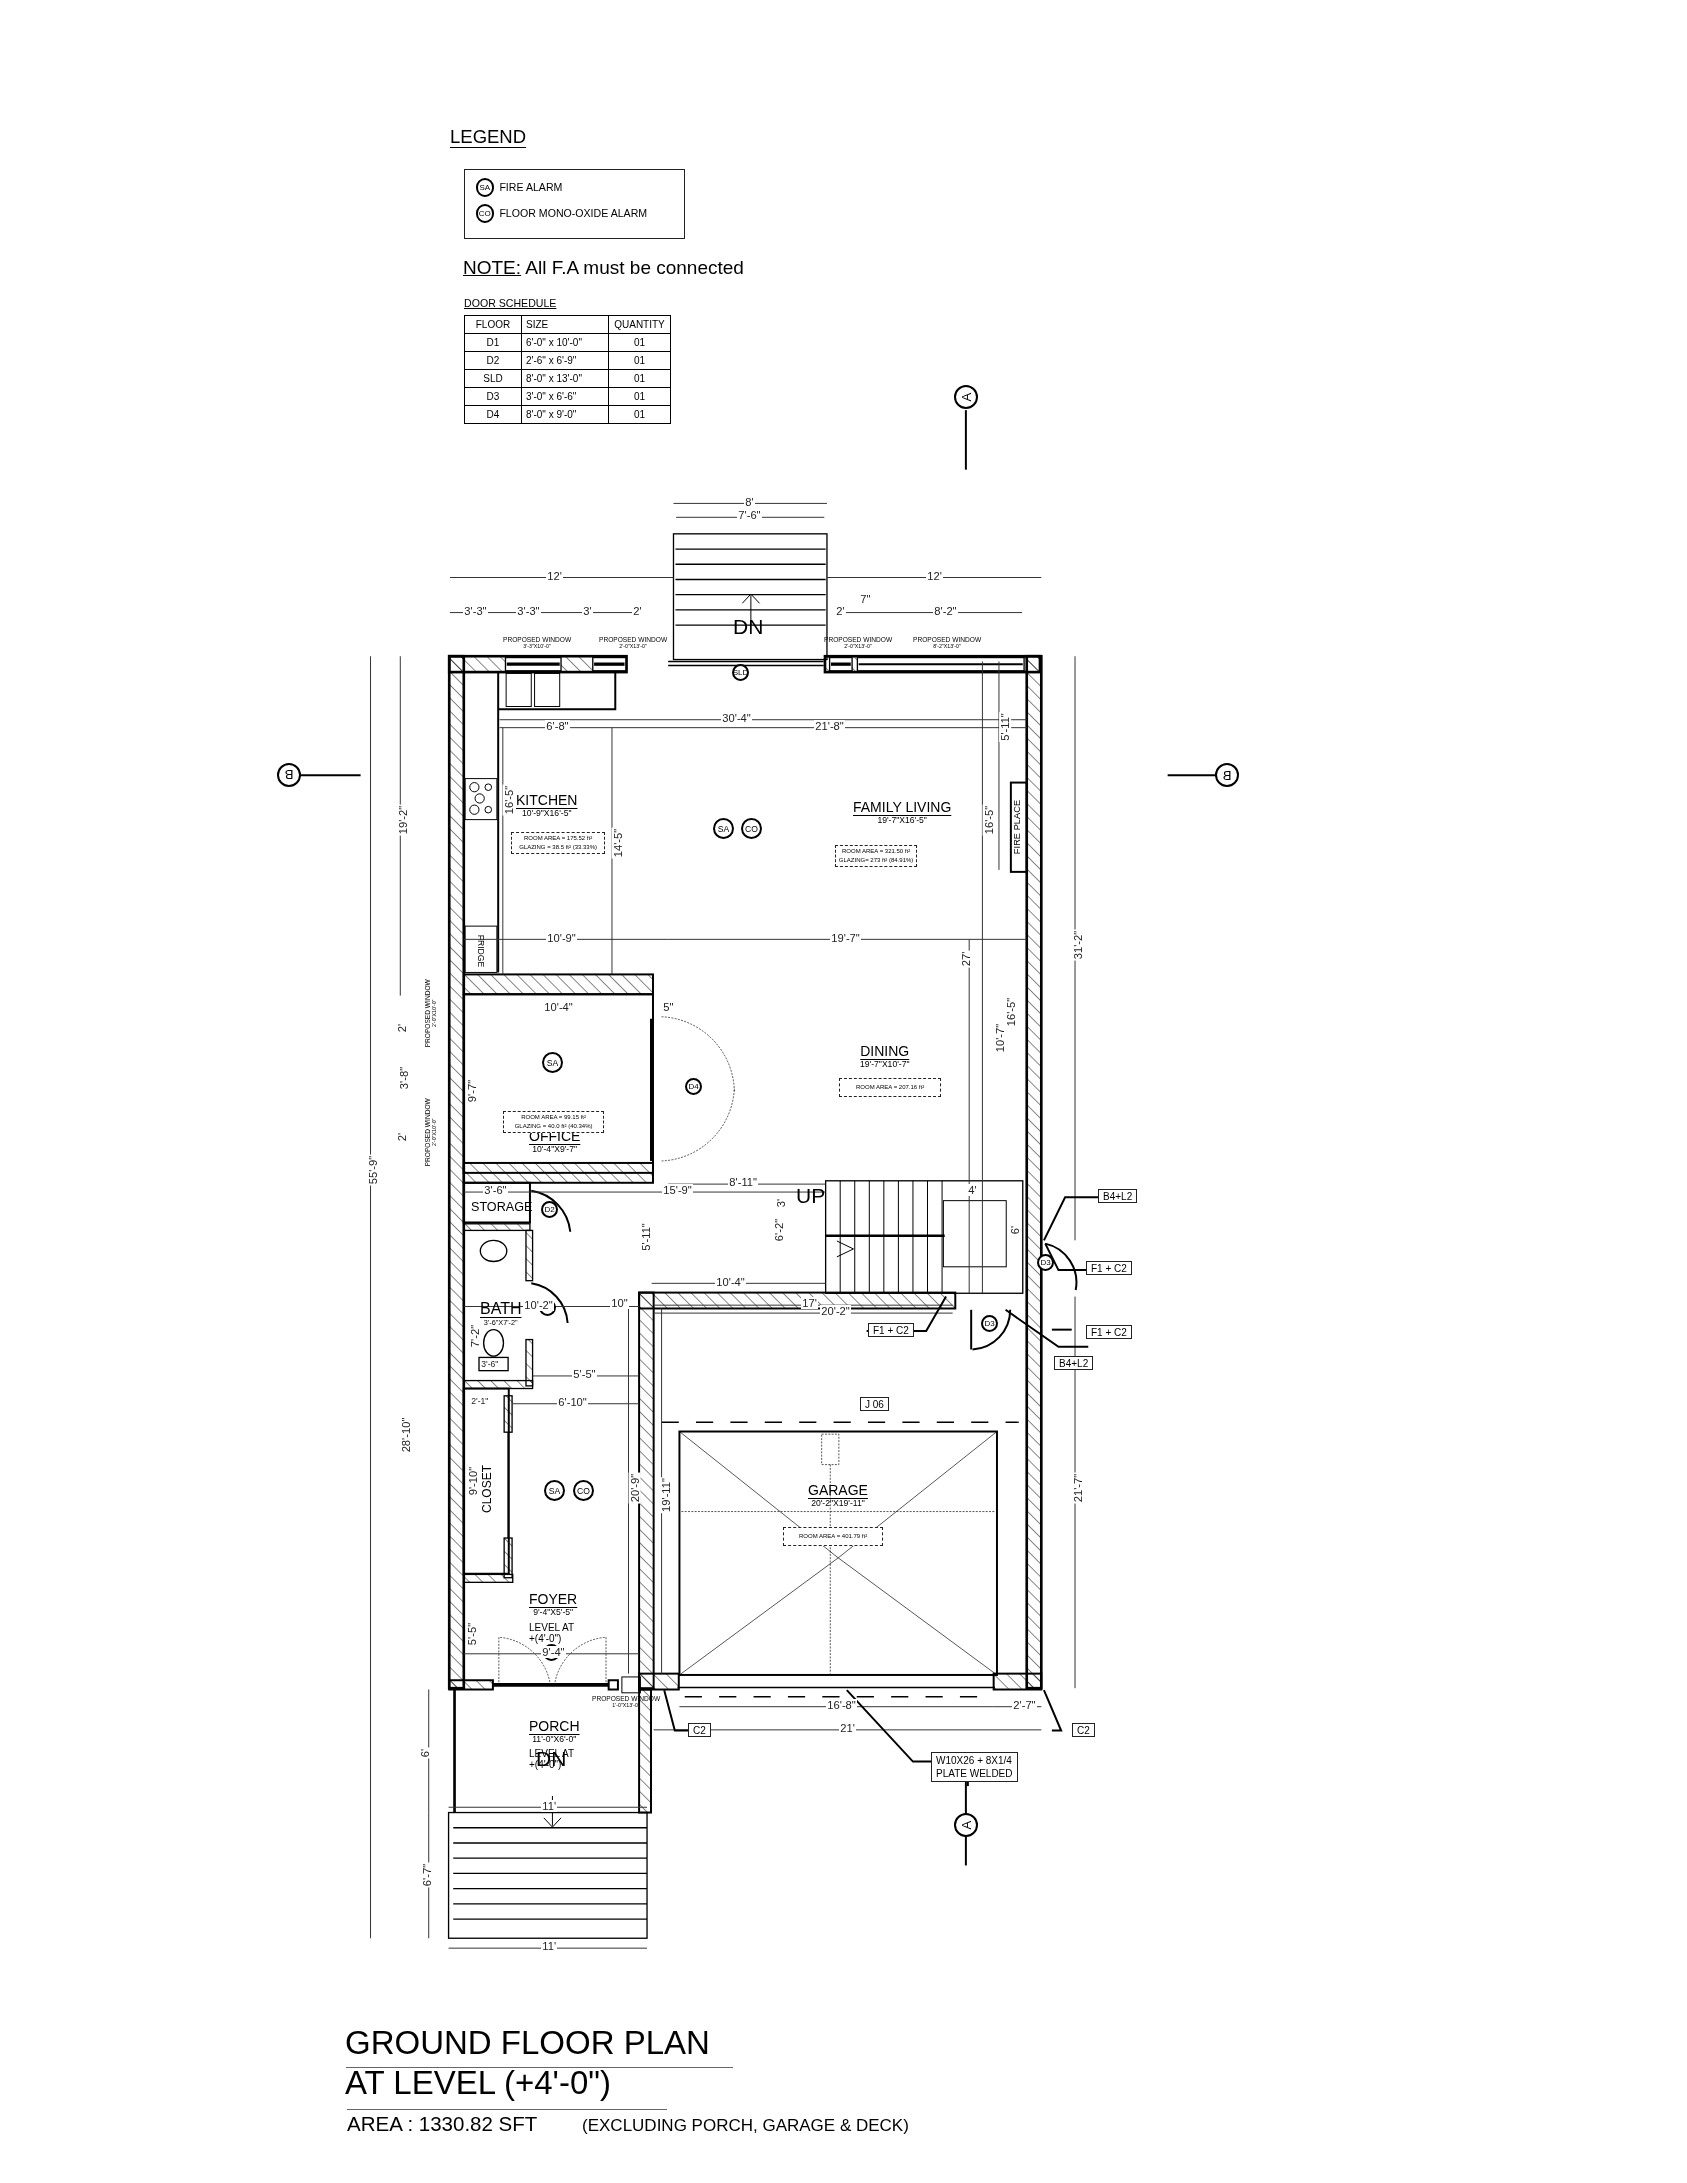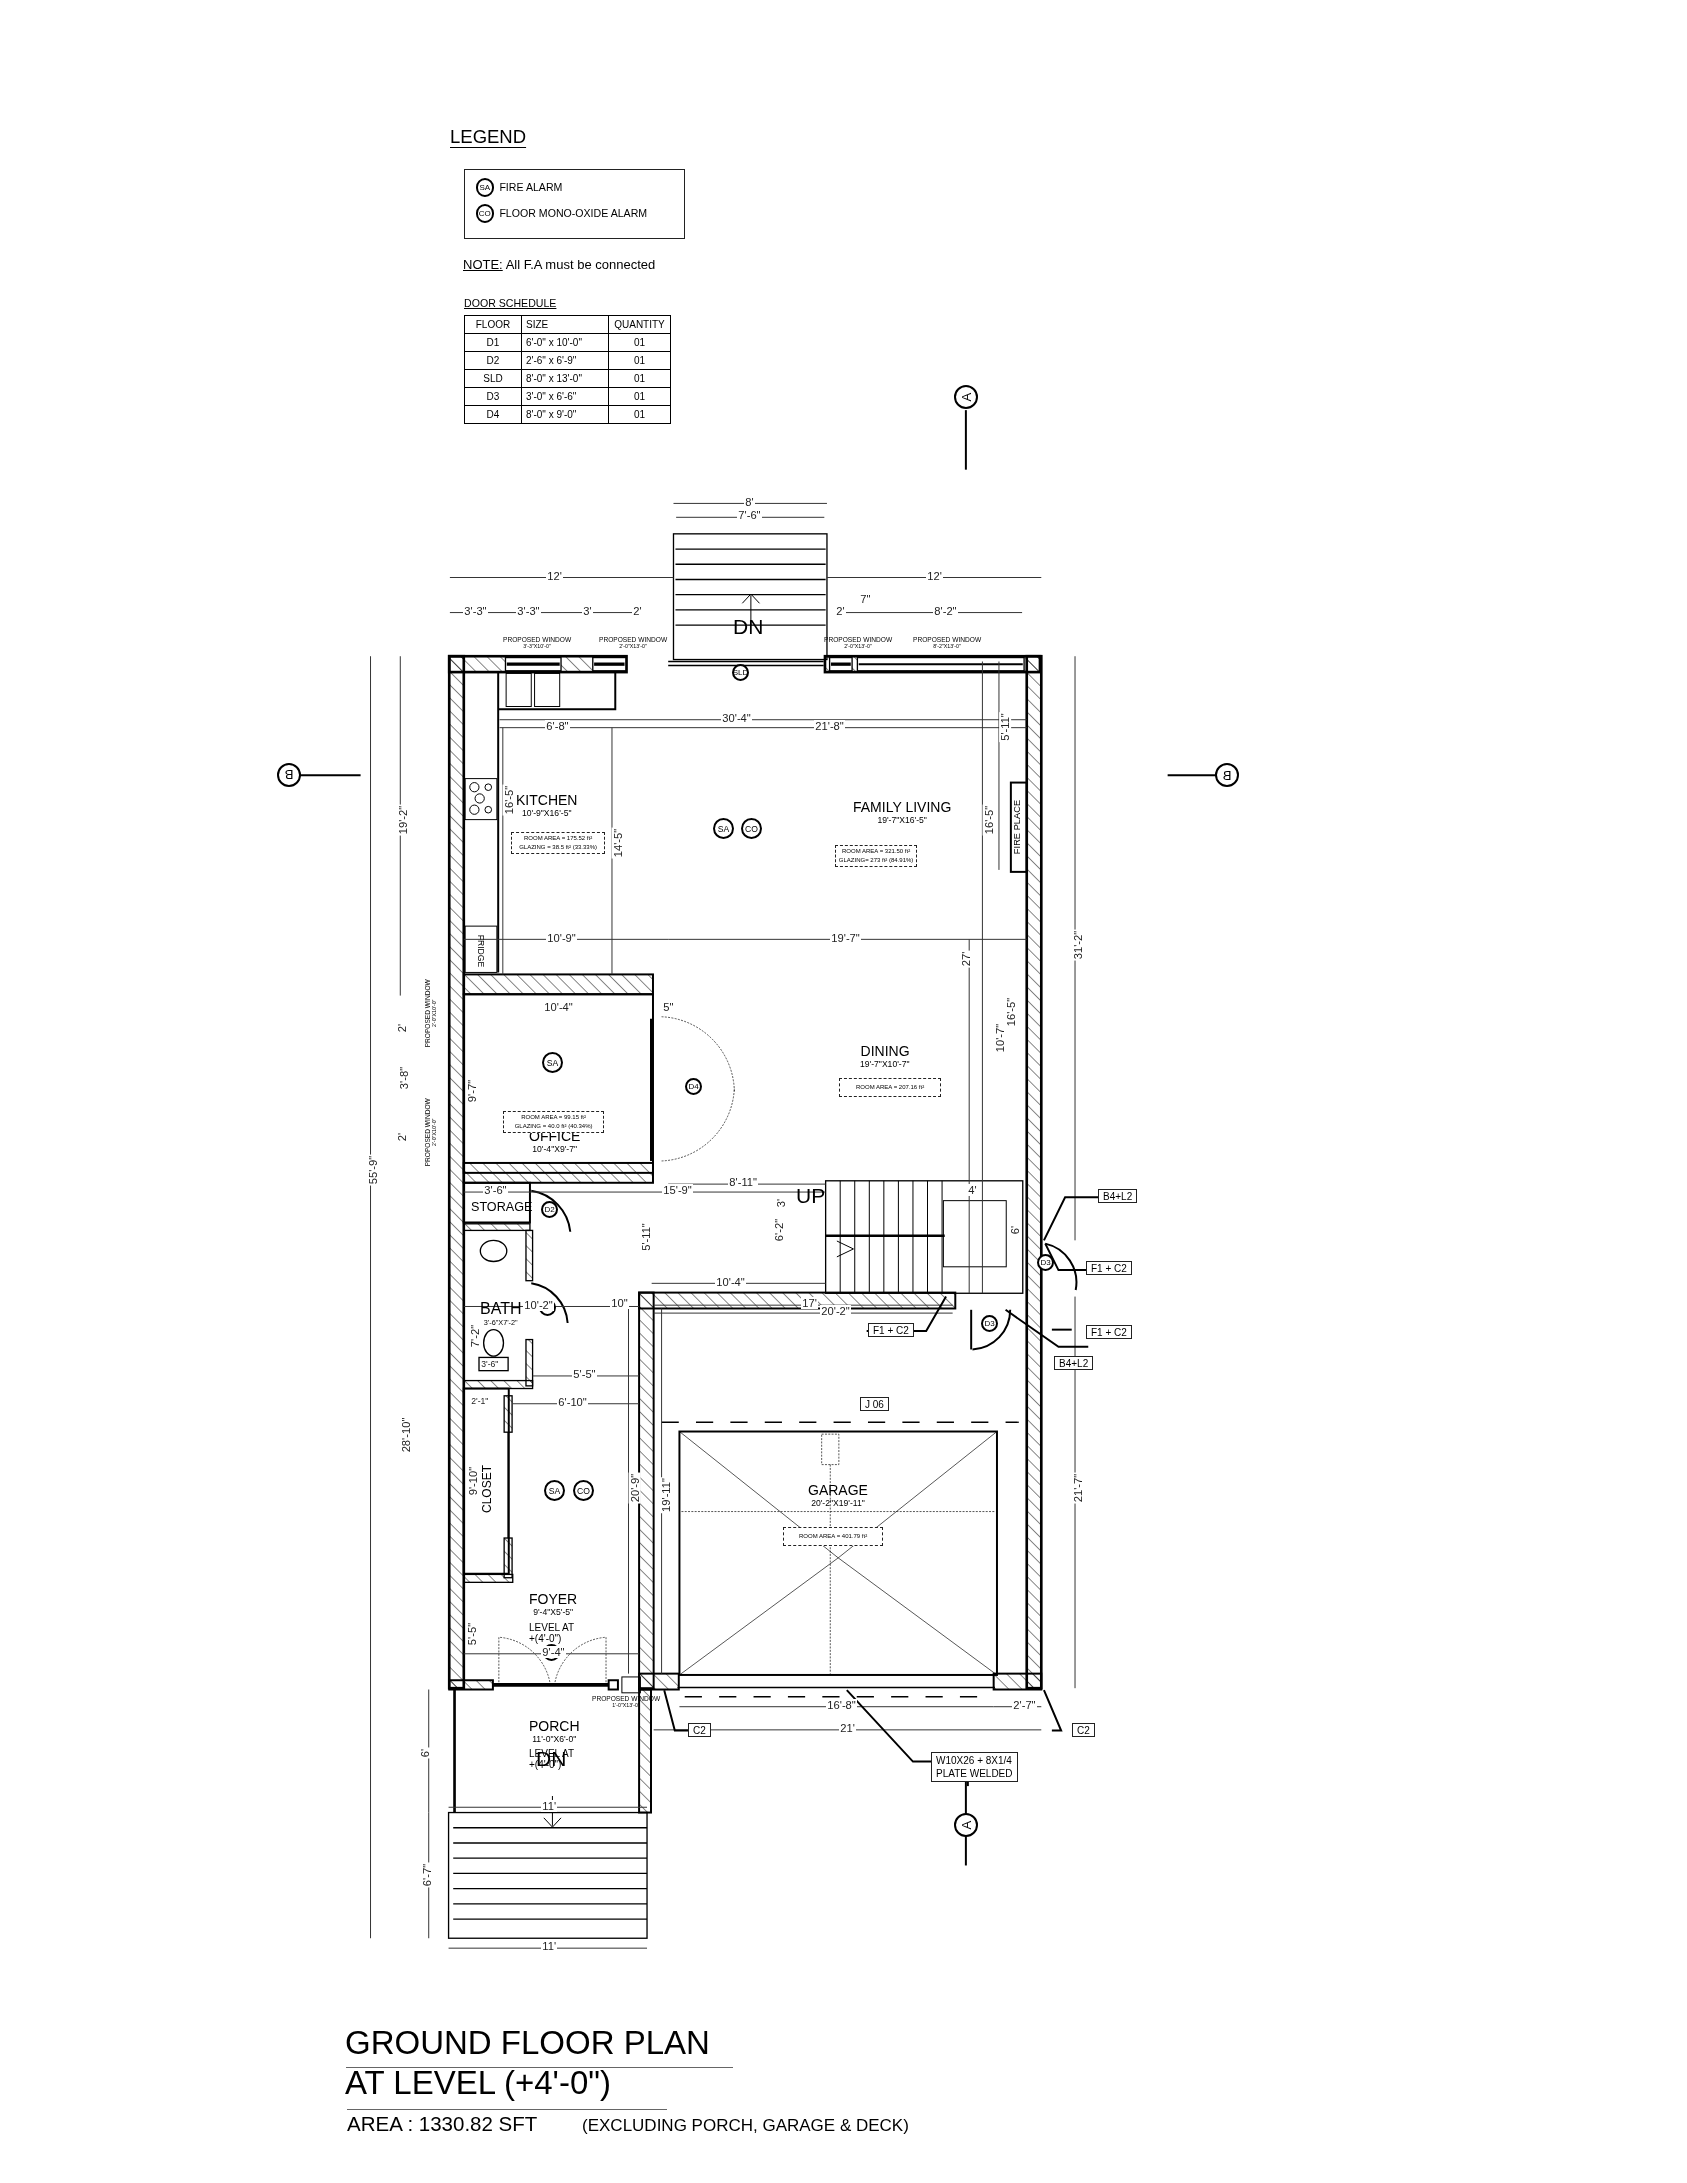--- a/index.html
+++ b/index.html
@@ -4,29 +4,29 @@
 <style>
   html,body{margin:0;padding:0;background:#fff;}
   body{width:1687px;height:2183px;position:relative;overflow:hidden;font-family:"Liberation Sans","DejaVu Sans",sans-serif;color:#000;}
   .abs{position:absolute;}
   .legend-title{left:450px;top:126px;font-size:18.5px;text-decoration:underline;text-underline-offset:4px;}
   .legend-box{left:464px;top:169px;width:221px;height:70px;border:1.3px solid #222;box-sizing:border-box;}
   .legend-row{position:absolute;left:10.6px;display:flex;align-items:center;font-size:10.6px;}
   .legend-row .sym{width:18.5px;height:18.5px;border-radius:50%;display:flex;align-items:center;justify-content:center;font-size:8px;margin-right:5.3px;box-sizing:border-box;}
   .sym-sa{border:2px double #000;}
   .sym-co{border:2.6px solid #000;}
-  .note{left:463px;top:257px;font-size:13px;text-align:right;}
+  .note{left:463px;top:257px;font-size:19px;text-align:right;}
   .note u{text-decoration:underline;}
   .ds-title{left:464px;top:297px;font-size:10.6px;text-decoration:underline;}
   table.ds{position:absolute;left:464px;top:315px;border-collapse:collapse;font-size:10px;}
   table.ds td{border:1.7px solid #000;height:17px;padding:0 4px;}
   table.ds td.c{text-align:center;}
   svg.plan{position:absolute;left:0;top:0;}
   .lbl{position:absolute;white-space:nowrap;}
-  .room-name{font-size:14px;text-underline-offset:2.6px;text-align:right;}
+  .room-name{font-size:14px;text-decoration:underline;text-underline-offset:2.6px;text-align:center;}
   .room-size{font-size:8.6px;text-align:center;}
   .area-box{position:absolute;border:1.3px dashed #222;font-size:6px;text-align:center;line-height:8.6px;padding:1.3px 2.6px;background:#fff;}
   .dim{font-size:11.2px;color:#222;background:#fff;padding:0 1.3px;}
   .dim-v{font-size:11.2px;color:#222;background:#fff;padding:0 1.3px;transform:rotate(-90deg);transform-origin:center;}
   .tag{position:absolute;border:1px solid #222;font-size:10px;padding:0.7px 4px;background:#fff;}
   .circle-tag{position:absolute;width:17px;height:17px;border-radius:50%;border:2px solid #000;font-size:8px;display:flex;align-items:center;justify-content:center;background:#fff;box-sizing:border-box;}
   .alarm{position:absolute;width:21px;height:21px;border-radius:50%;display:flex;align-items:center;justify-content:center;font-size:8.6px;box-sizing:border-box;background:#fff;}
   .big{font-size:21px;}
   .title1{left:345px;top:2024px;font-size:33px;}
   .title2{left:345px;top:2064px;font-size:33px;}

